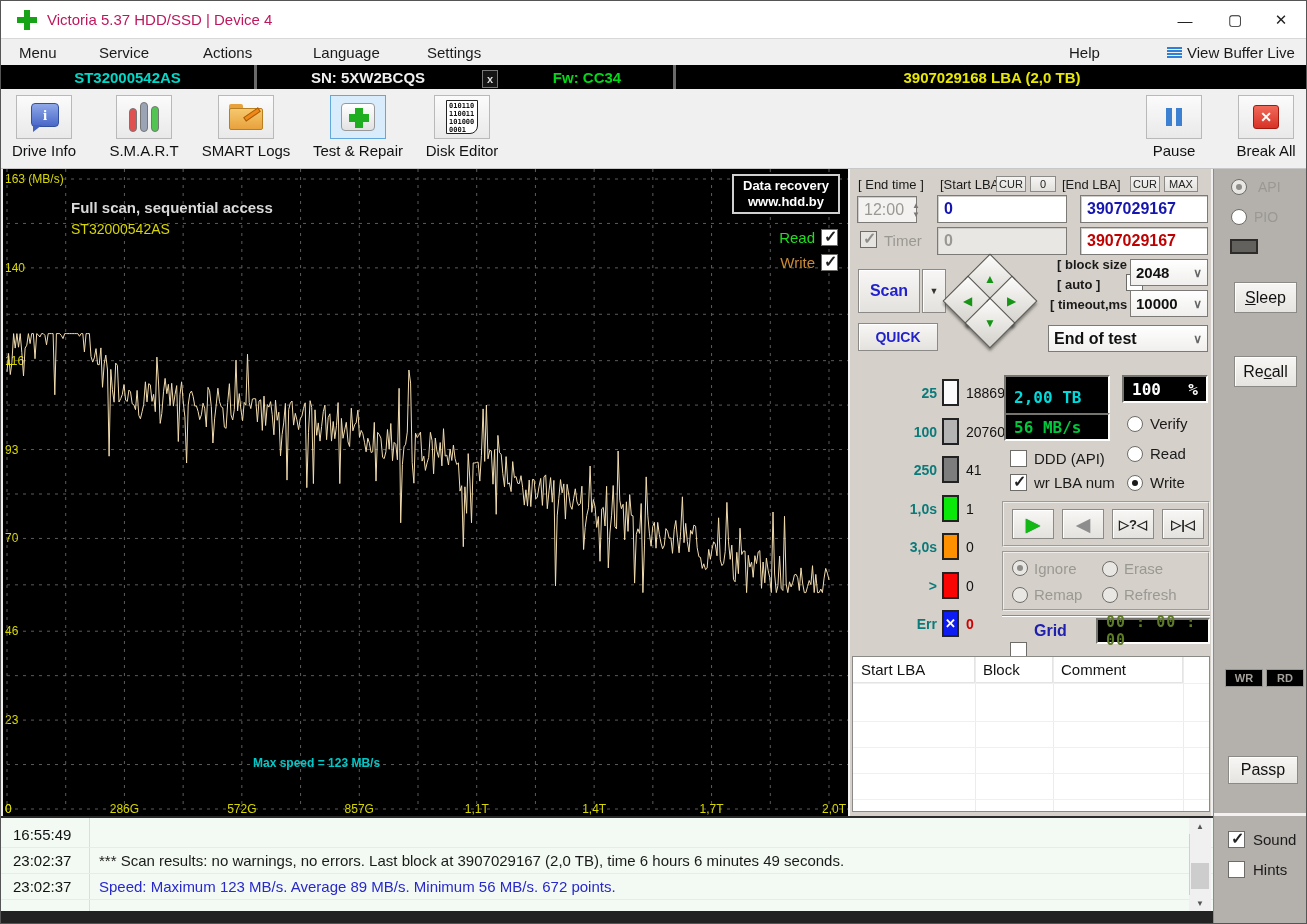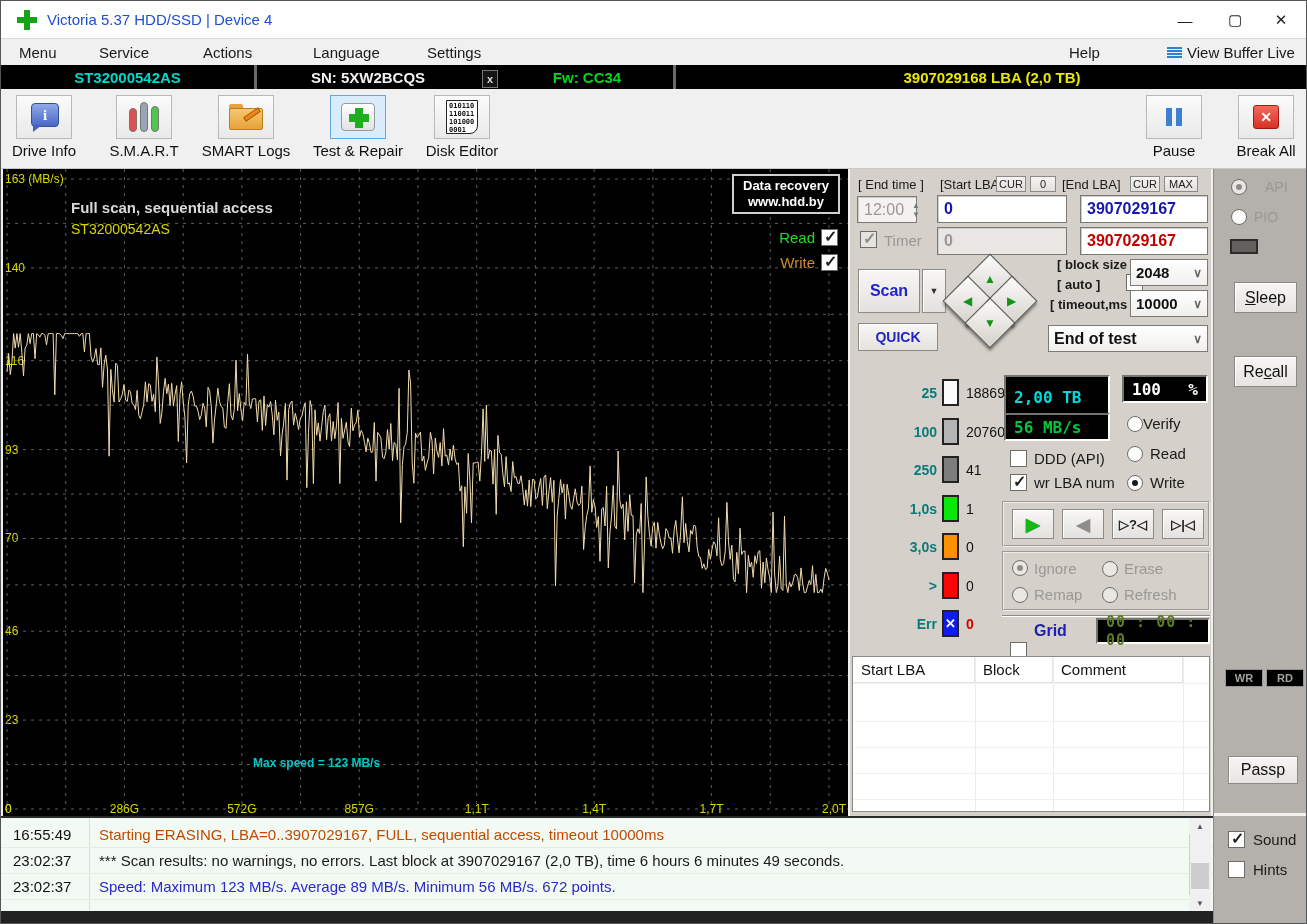--- a/index.html
+++ b/index.html
@@ -3,21 +3,21 @@
 <meta charset="utf-8">
 <style>
   * { box-sizing: border-box; margin: 0; padding: 0; }
   html,body { background:#888; }
   body { font-family:"Liberation Sans", sans-serif; }
   #app { position:relative; width:1307px; height:924px; background:#f0f0f0; overflow:hidden; border:1px solid #555; }
   .abs { position:absolute; }
 
   
   .titlebar { left:0; top:0; width:1307px; height:38px; background:#fff; border-bottom:1px solid #d8d8d8; }
-  .title-text { left:46px; top:10px; font-size:15px; color:#1d4ed8; }
+  .title-text { left:46px; top:10px; font-size:15px; color:#be185d; }
   .plus-icon { left:16px; top:9px; width:20px; height:20px; }
   .plus-icon::before { content:""; position:absolute; left:7px; top:0; width:6px; height:20px; background:#17a317; }
   .plus-icon::after { content:""; position:absolute; left:0; top:7px; width:20px; height:6px; background:#17a317; }
   .winbtn { top:0; width:46px; height:38px; display:flex; align-items:center; justify-content:center; font-size:15px; color:#222; cursor:default; }
 
   .menubar { left:0; top:38px; width:1307px; height:26px; background:#f0f0f0; }
   .menu-item { top:3px; font-size:15px; color:#1a1a1a; padding:2px 6px; }
   .vbl-icon { display:inline-block; width:15px; height:12px; margin-right:5px; position:relative; top:1px; }
   .vbl-icon i { display:block; height:2px; background:#2f7fd6; margin-bottom:1px; }
 
@@ -389,21 +389,21 @@
         <span id="cap-txt" style="color: rgb(0, 220, 220);">2,00 TB</span>
       </div>
     <div class="abs lcd" style="left:272px; top:206px; width:86px; height:28px; color:#fff; justify-content:space-between">
       <span>100</span>
         <span>%</span>
     </div>
     <div class="abs lcd" style="left:154px; top:244px; width:106px; height:28px">
         <span id="spd-txt" style="color: rgb(0, 200, 60);">56 MB/s</span>
       </div>
 
-    <div class="abs" style="left:277px; top:246px; display:flex; align-items:center">
+    <div class="abs" style="left:277px; top:246px; display:flex; gap:7px; align-items:center">
       <span class="radio"></span>
         <span class="lbl" style="font-size:15px">Verify</span>
     </div>
     <div class="abs" style="left:277px; top:276px; display:flex; gap:7px; align-items:center">
       <span class="radio"></span>
         <span class="lbl" style="font-size:15px">Read</span>
     </div>
     <div class="abs" style="left:277px; top:305px; display:flex; gap:7px; align-items:center">
       <span class="radio on"></span>
         <span class="lbl" style="font-size:15px">Write</span>
@@ -472,21 +472,21 @@
       <div class="dcol" style="left:330px"></div>
       <div class="drow" style="top:26px"></div>
       <div class="drow" style="top:64px"></div>
       <div class="drow" style="top:90px"></div>
       <div class="drow" style="top:116px"></div>
       <div class="drow" style="top:142px"></div>
     </div>
   </div>
 
   <div class="abs sidebar">
-    <div class="abs" style="left:17px; top:10px; display:flex; gap:18px; align-items:center">
+    <div class="abs" style="left:17px; top:10px; display:flex; gap:11px; align-items:center">
       <span class="radio disr on"></span>
         <span class="lbl dis" style="font-size:14px">API</span>
     </div>
     <div class="abs" style="left:17px; top:40px; display:flex; gap:7px; align-items:center">
       <span class="radio"></span>
         <span class="lbl dis" style="font-size:14px">PIO</span>
     </div>
     <div class="abs" style="left:16px; top:70px; width:28px; height:15px; background:#63615d; border:2px solid #2d2c2a"></div>
     <div class="abs side-btn" style="left:20px; top:113px; width:63px; height:31px">
         <span><u>S</u><span title="Sleep"></span>leep</span>
@@ -506,21 +506,20 @@
       <span class="cb"></span>
         <span class="lbl" style="font-size:15px">Hints</span>
     </div>
   </div>
 
   <div class="abs logarea">
     <div class="log-div"></div>
     <div>
         <div class="log-row" style="top: 4px;">
           <span class="log-time">16:55:49</span>
-          <span class="log-text" style="color: rgb(194, 74, 0);">Starting ERASING, LBA=0..3907029167, FULL, sequential access, timeout 10000ms</span>
         </div>
         <div class="log-row" style="top: 30px;">
           <span class="log-time">23:02:37</span>
           <span class="log-text" style="color: rgb(26, 26, 26);">*** Scan results: no warnings, no errors. Last block at 3907029167 (2,0 TB), time 6 hours 6 minutes 49 seconds.</span>
         </div>
         <div class="log-row" style="top: 56px;">
           <span class="log-time">23:02:37</span>
           <span class="log-text" style="color: rgb(40, 40, 204);">Speed: Maximum 123 MB/s. Average 89 MB/s. Minimum 56 MB/s. 672 points.</span>
         </div>
       </div>

